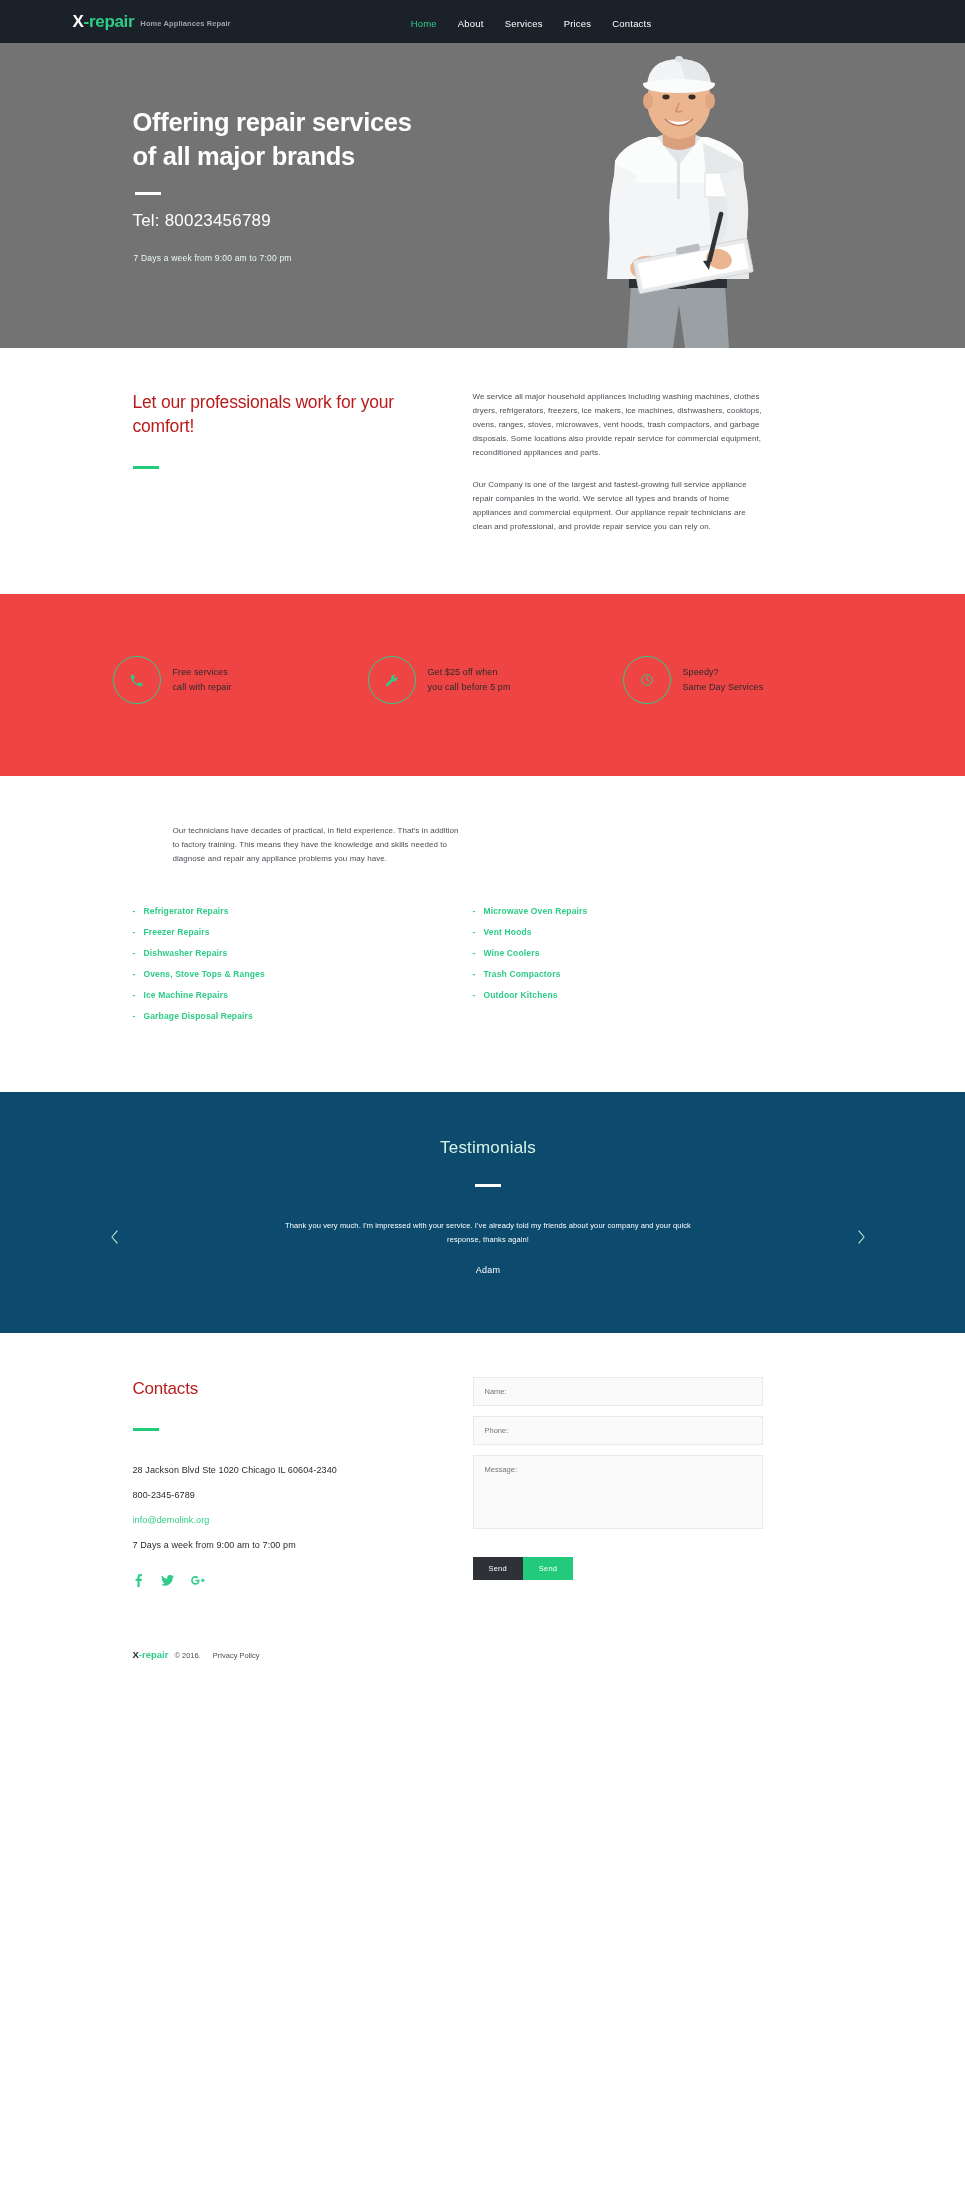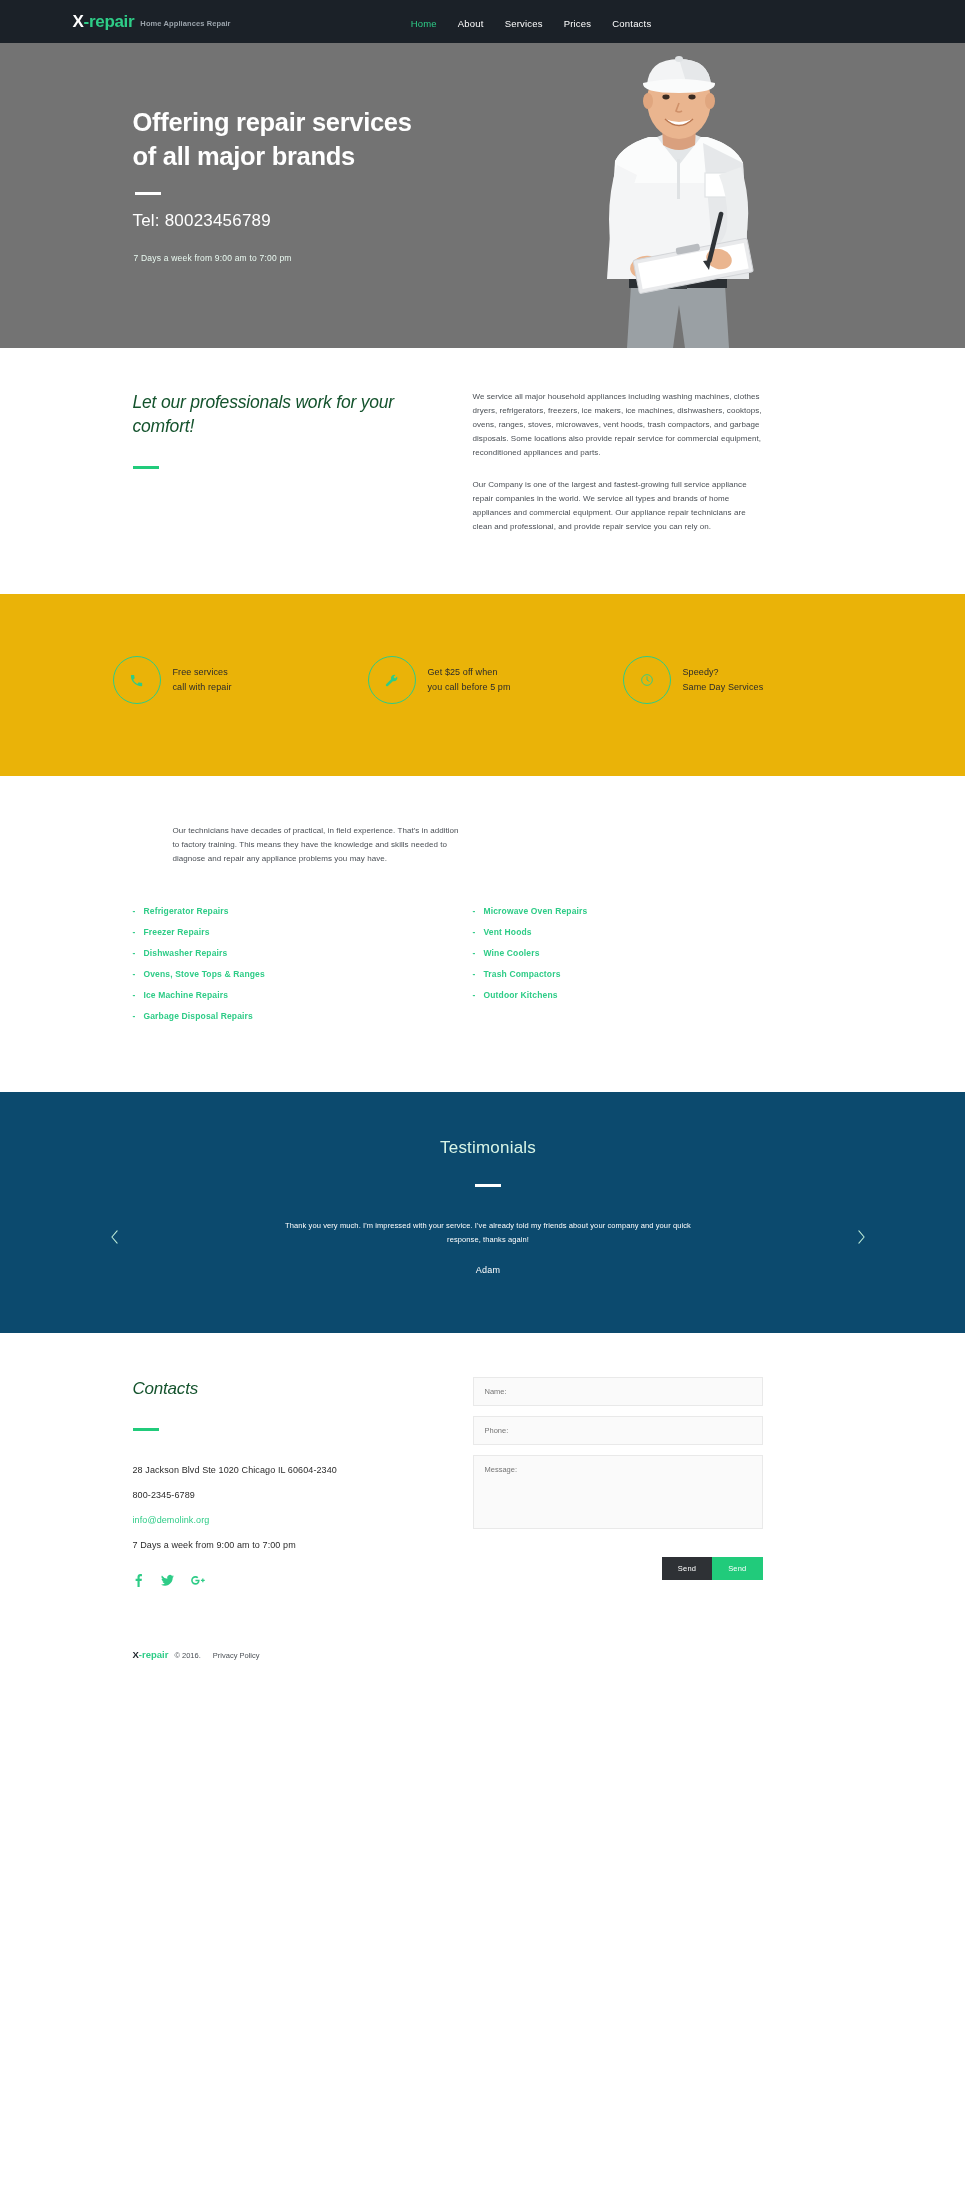--- a/index.html
+++ b/index.html
@@ -122,42 +122,41 @@
     width: 700px;
     margin: 0 auto;
     display: flex;
     gap: 0;
   }
   .about-left { width: 300px; }
   .about-right { width: 290px; margin-left: 40px; }
   .h2 {
     font-size: 17.5px;
     line-height: 1.38;
-    color: #14532d;
+    color: #b91c1c;
     font-weight: normal;
     letter-spacing: -0.2px;
-    font-style: italic;
   }
   .rule-green {
     width: 26px;
     height: 2.5px;
     background: #21cb7b;
     margin-top: 28px;
   }
   .para {
     font-size: 8px;
     line-height: 1.75;
     color: #4a4f55;
     letter-spacing: 0.05px;
   }
   .para + .para { margin-top: 18px; }
 
   
   .features {
-    background: #eab308;
+    background: #ef4444;
     padding: 62px 0 72px 0;
   }
   .features-inner {
     width: 740px;
     margin: 0 auto;
     display: flex;
     justify-content: space-between;
   }
   .feature { display: flex; align-items: center; gap: 12px; width: 230px; }
   .feature-circle {
@@ -275,21 +274,21 @@
     padding: 9px 11px;
     font-size: 7.5px;
     color: #6c7076;
     font-family: "Liberation Sans", sans-serif;
     margin-bottom: 10px;
     outline: none;
   }
   .field.message { height: 74px; resize: none; }
   .form-actions {
     display: flex;
-    justify-content: flex-end;
+    justify-content: flex-start;
     margin-top: 14px;
   }
   .btn {
     border: 0;
     font-size: 7.5px;
     padding: 7px 16px;
     color: #ffffff;
     font-family: "Liberation Sans", sans-serif;
     cursor: pointer;
     letter-spacing: 0.2px;

